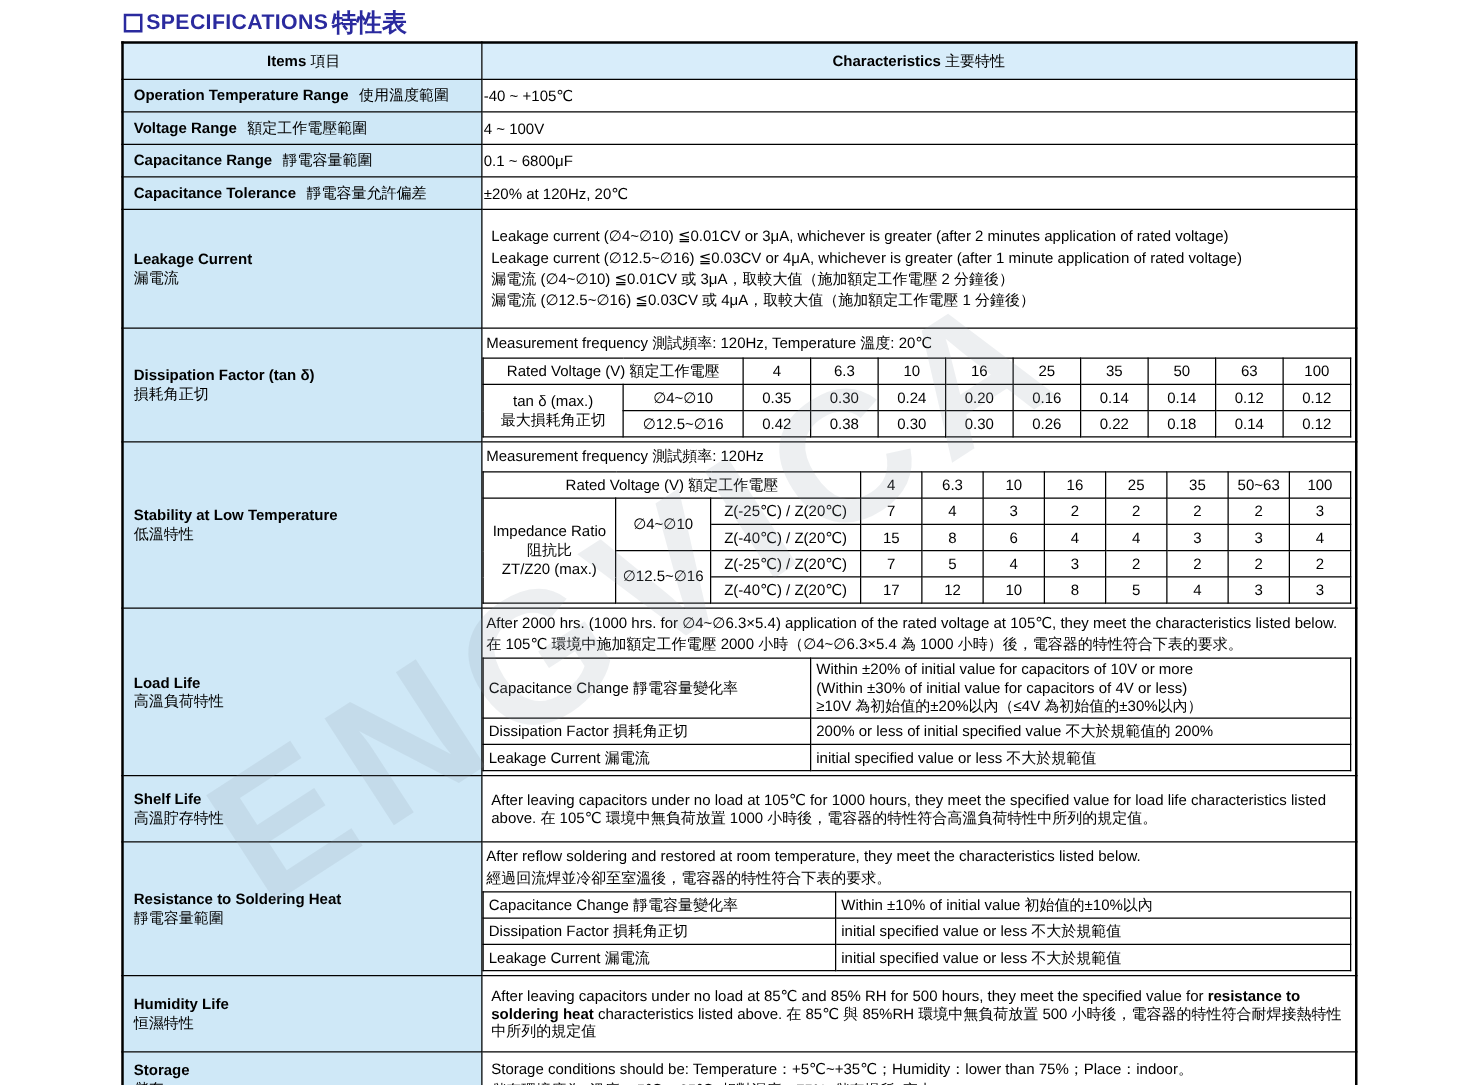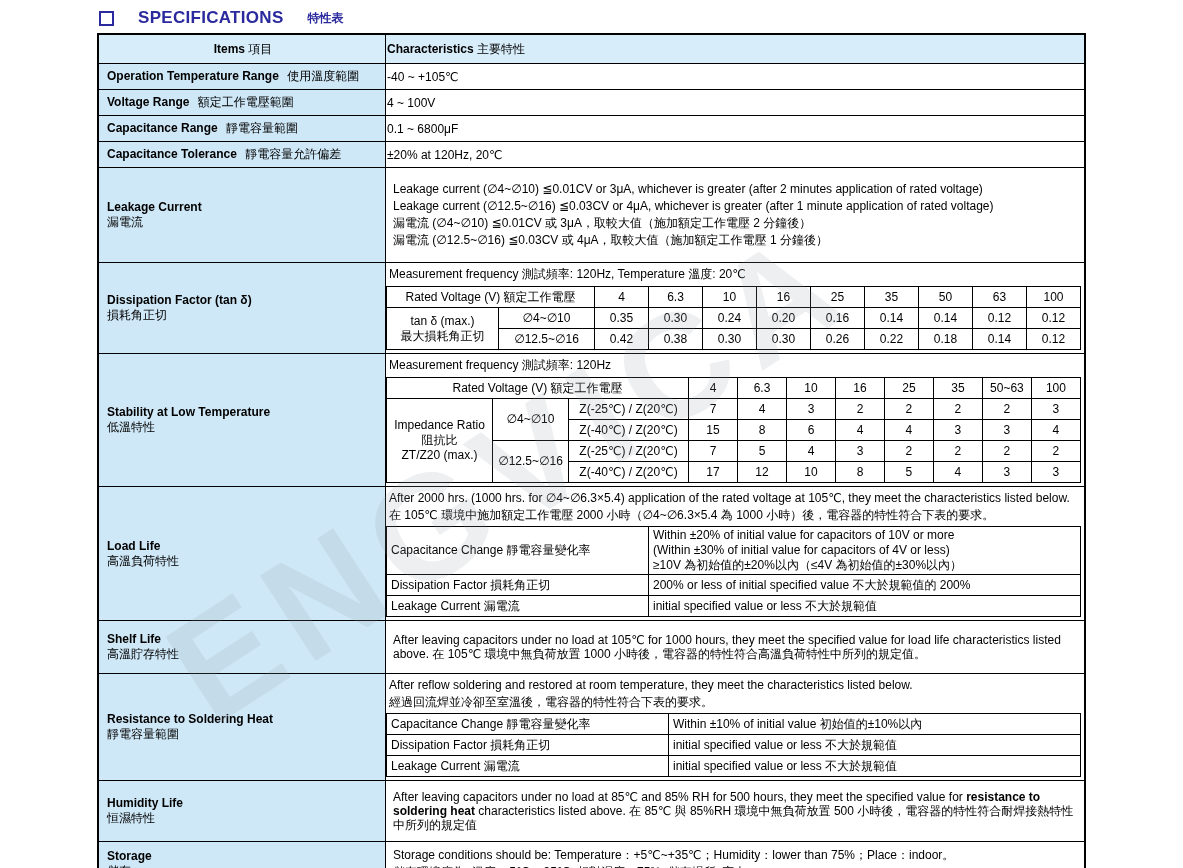--- a/index.html
+++ b/index.html
@@ -3,30 +3,30 @@
 <meta charset="utf-8">
 <style>
   html,body{margin:0;padding:0}
   body{width:1183px;height:868px;position:relative;background:#ffffff;
        font-family:"Liberation Sans","DejaVu Sans",sans-serif;font-size:12px;color:#000;overflow:hidden}
 
   .watermark{position:absolute;left:185px;top:600px;font-size:148px;font-weight:bold;letter-spacing:14px;
              color:rgba(140,155,170,0.16);transform:rotate(-33deg);transform-origin:left center;
              white-space:nowrap;pointer-events:none;z-index:6}
 
-  .title{position:absolute;left:99px;top:6px;height:24px;display:flex;align-items:center;gap:24px;color:#2a2a9e;z-index:2}
+  .title{position:absolute;left:99px;top:6px;height:24px;display:flex;align-items:center;gap:3px;color:#2a2a9e;z-index:2}
   .title .sq{width:11px;height:11px;border:2px solid #2a2a9e;display:inline-block}
   .title .t-en{font-size:17px;font-weight:bold;letter-spacing:.3px}
-  .title .t-zh{font-size:12px;font-weight:600}
+  .title .t-zh{font-size:20px;font-weight:600}
 
   table.spec{position:absolute;left:97px;top:33px;width:989px;border-collapse:collapse;border:2px solid #000;z-index:1}
   table.spec > tbody > tr > th,
   table.spec > tbody > tr > td{border:1px solid #000}
 
-  tr.hdr > th{background:#d8edfa;border-bottom:2px solid #000;height:24px;text-align:left;font-weight:normal;font-size:12px}
+  tr.hdr > th{background:#d8edfa;border-bottom:2px solid #000;height:24px;text-align:center;font-weight:normal;font-size:12px}
   tr.hdr .en{font-weight:bold}
   tr.hdr .zh{margin-left:0}
 
   .items-col{width:272px;background:#cfe8f7;border-right:2px solid #000;padding:2px 6px 2px 8px;vertical-align:middle}
   .items-col .en{font-weight:bold}
   .items-col .zh{font-weight:normal;margin-left:5px}
   .items-col.stack .en,.items-col.stack .zh{display:block;margin-left:0;line-height:15px}
 
   .char{background:#fff;padding:2px 1px;vertical-align:middle;line-height:16px}
   .char.ml{white-space:pre-line;line-height:17px;padding:4px 7px}

